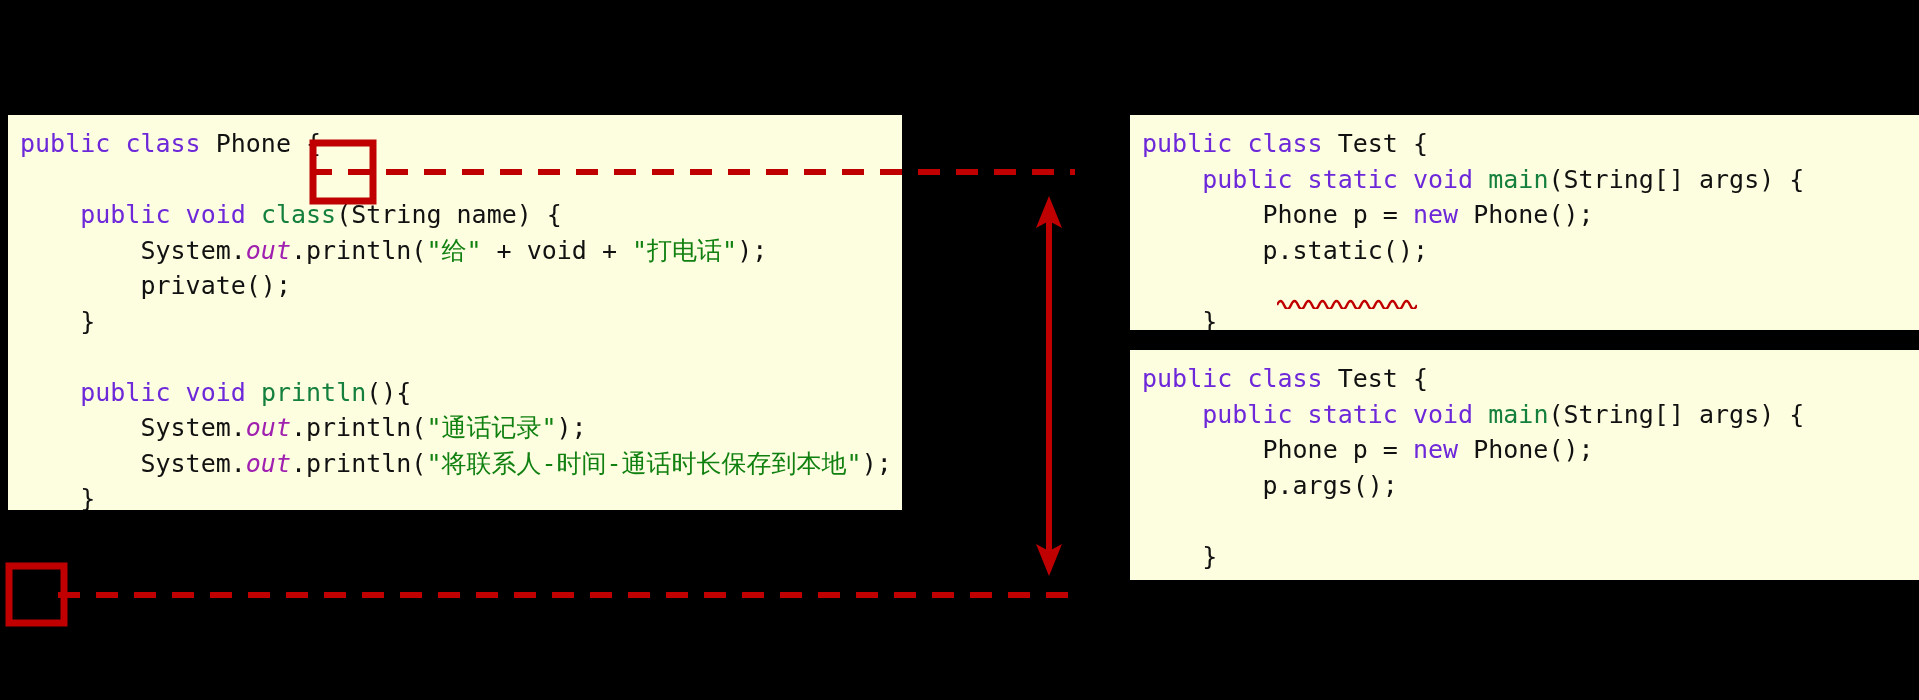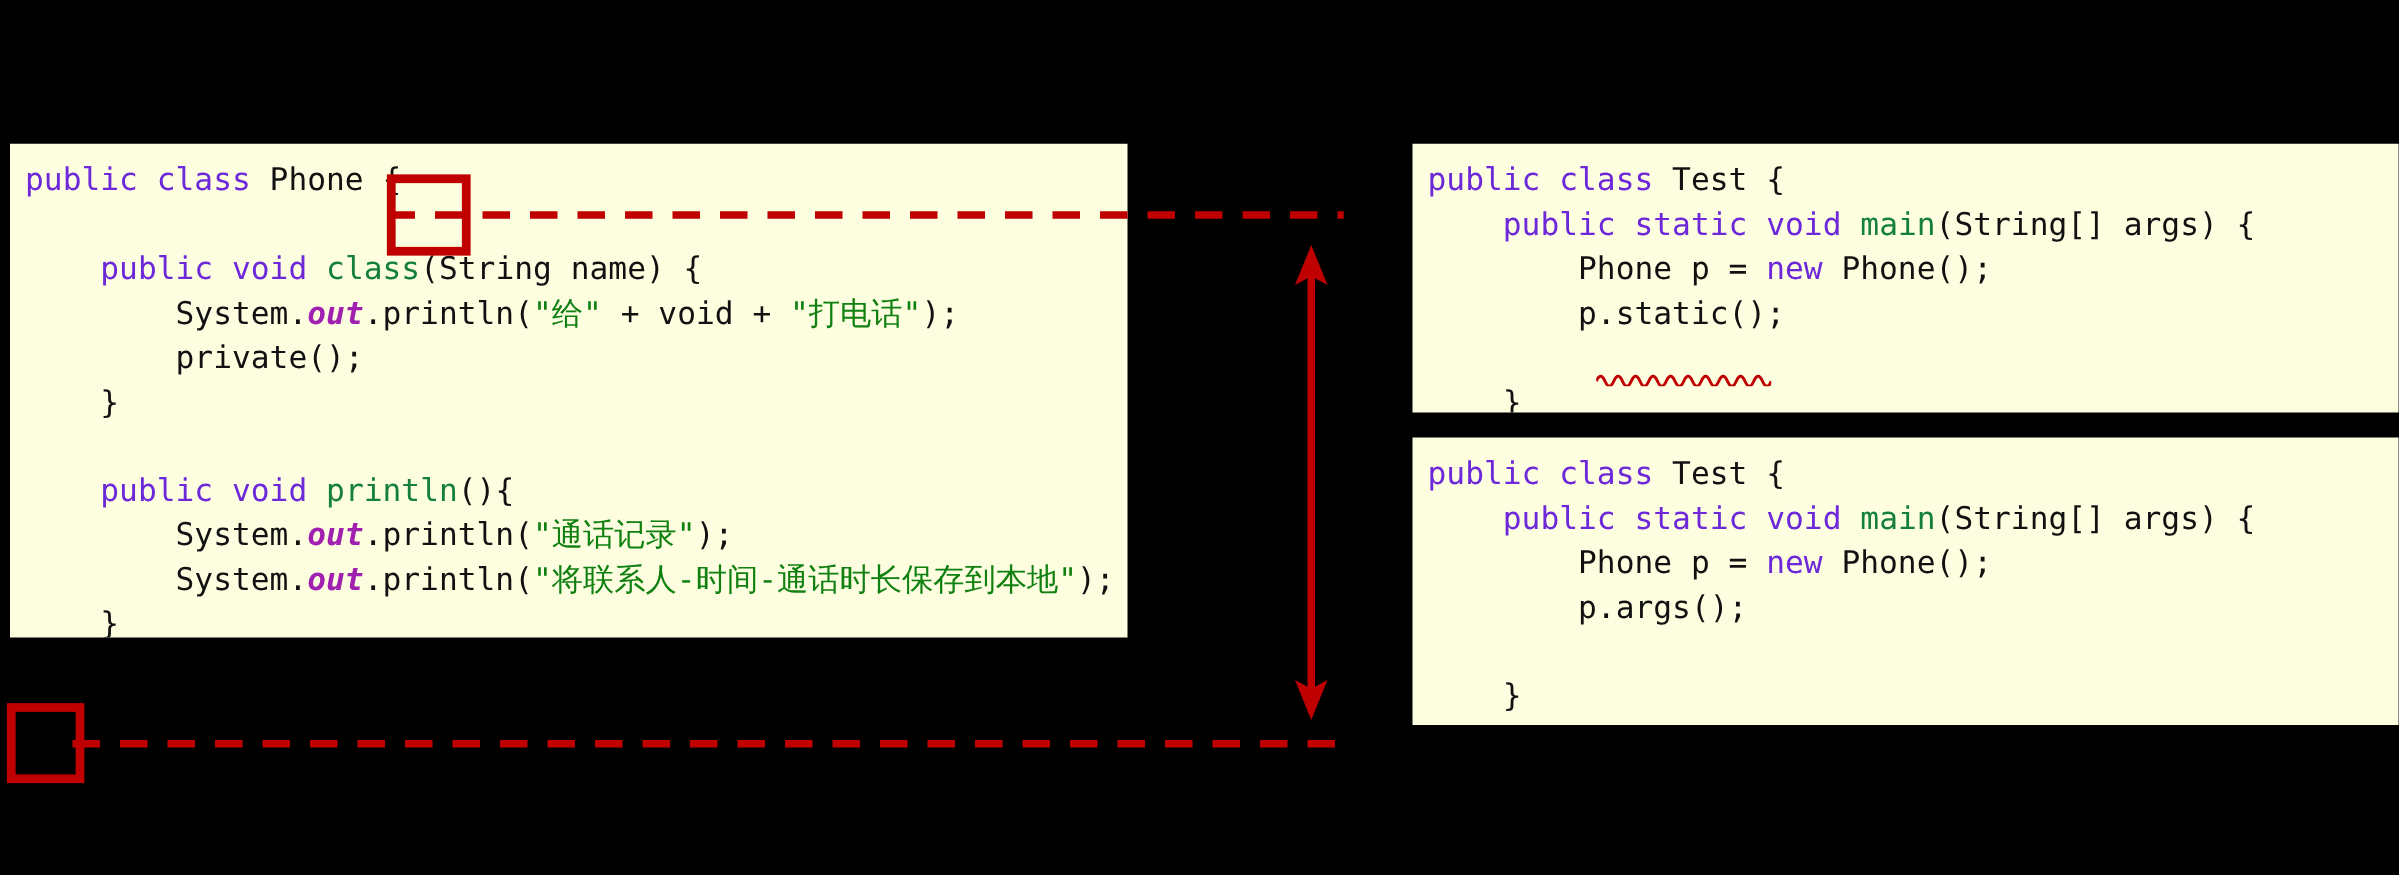--- a/index.html
+++ b/index.html
@@ -30,21 +30,21 @@
     font-size: 25px;
     line-height: 35.5px;
     letter-spacing: 0px;
     color: #111111;
   }
 
   
   .kw   { color: #6d28d9; }
   .mth  { color: #15803d; }
   .str  { color: #108010; }
-  .fld  { color: #A020B0; font-style: italic; font-weight: bold; }
+  .fld  { color: #A020B0; font-style: italic; }
   .pln  { color: #111111; }
 
   #panel-phone     { left: 8px;    top: 115px; width: 894px;  height: 395px; }
   #panel-phone .code   { left: 12px; top: 11px; }
 
   #panel-test-saveLog { left: 1130px; top: 115px; width: 789px; height: 215px; }
   #panel-test-saveLog .code { left: 12px; top: 11px; }
 
   #panel-test-call    { left: 1130px; top: 350px; width: 789px; height: 230px; }
   #panel-test-call .code { left: 12px; top: 11px; }

